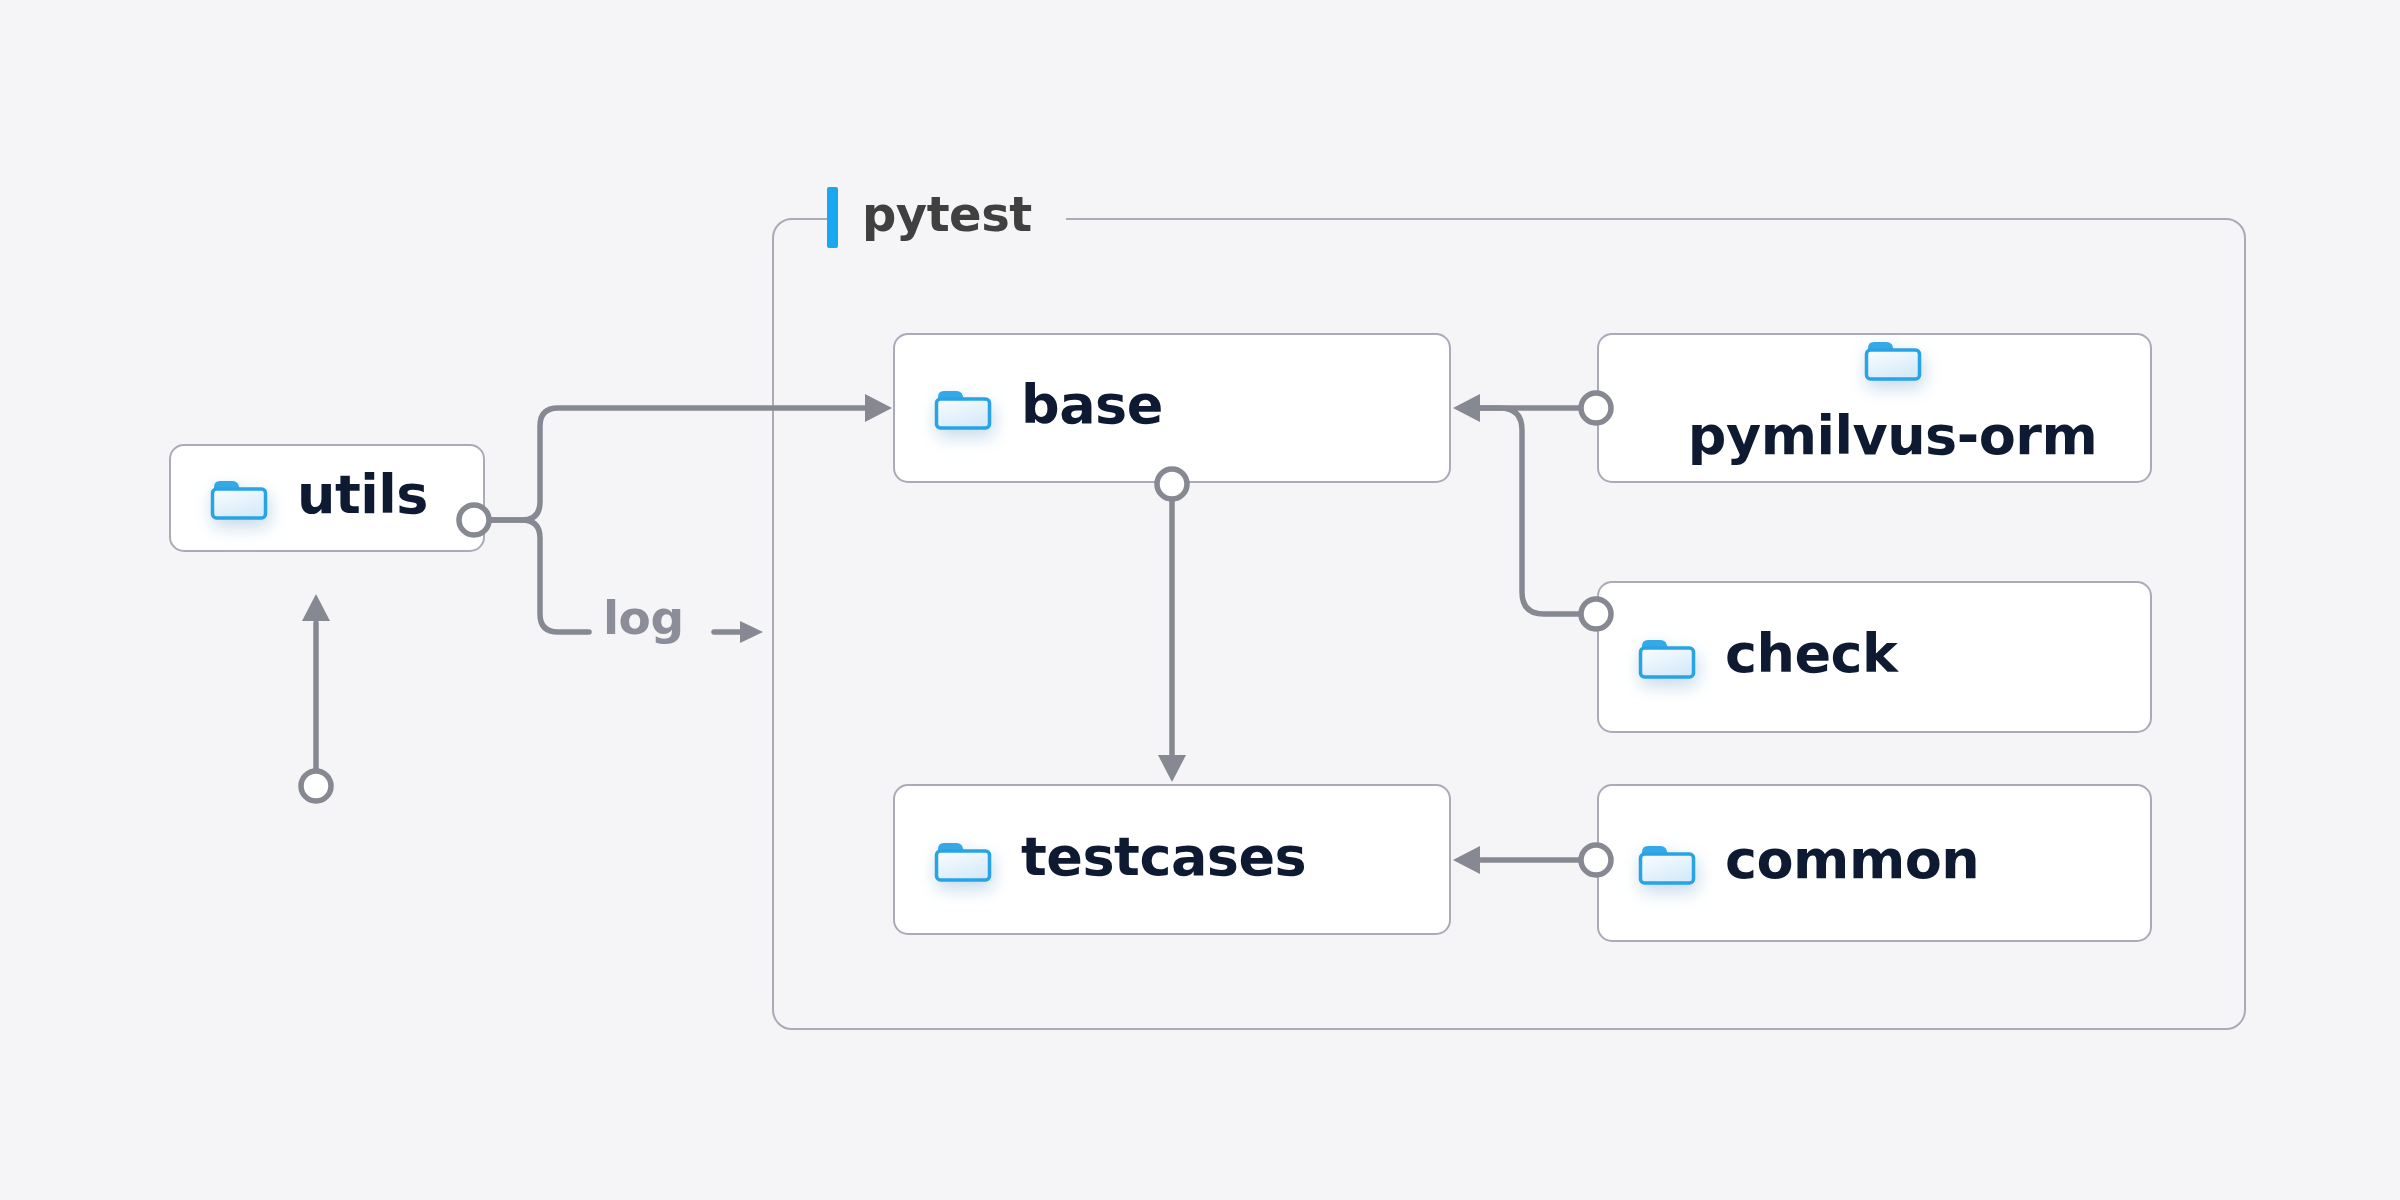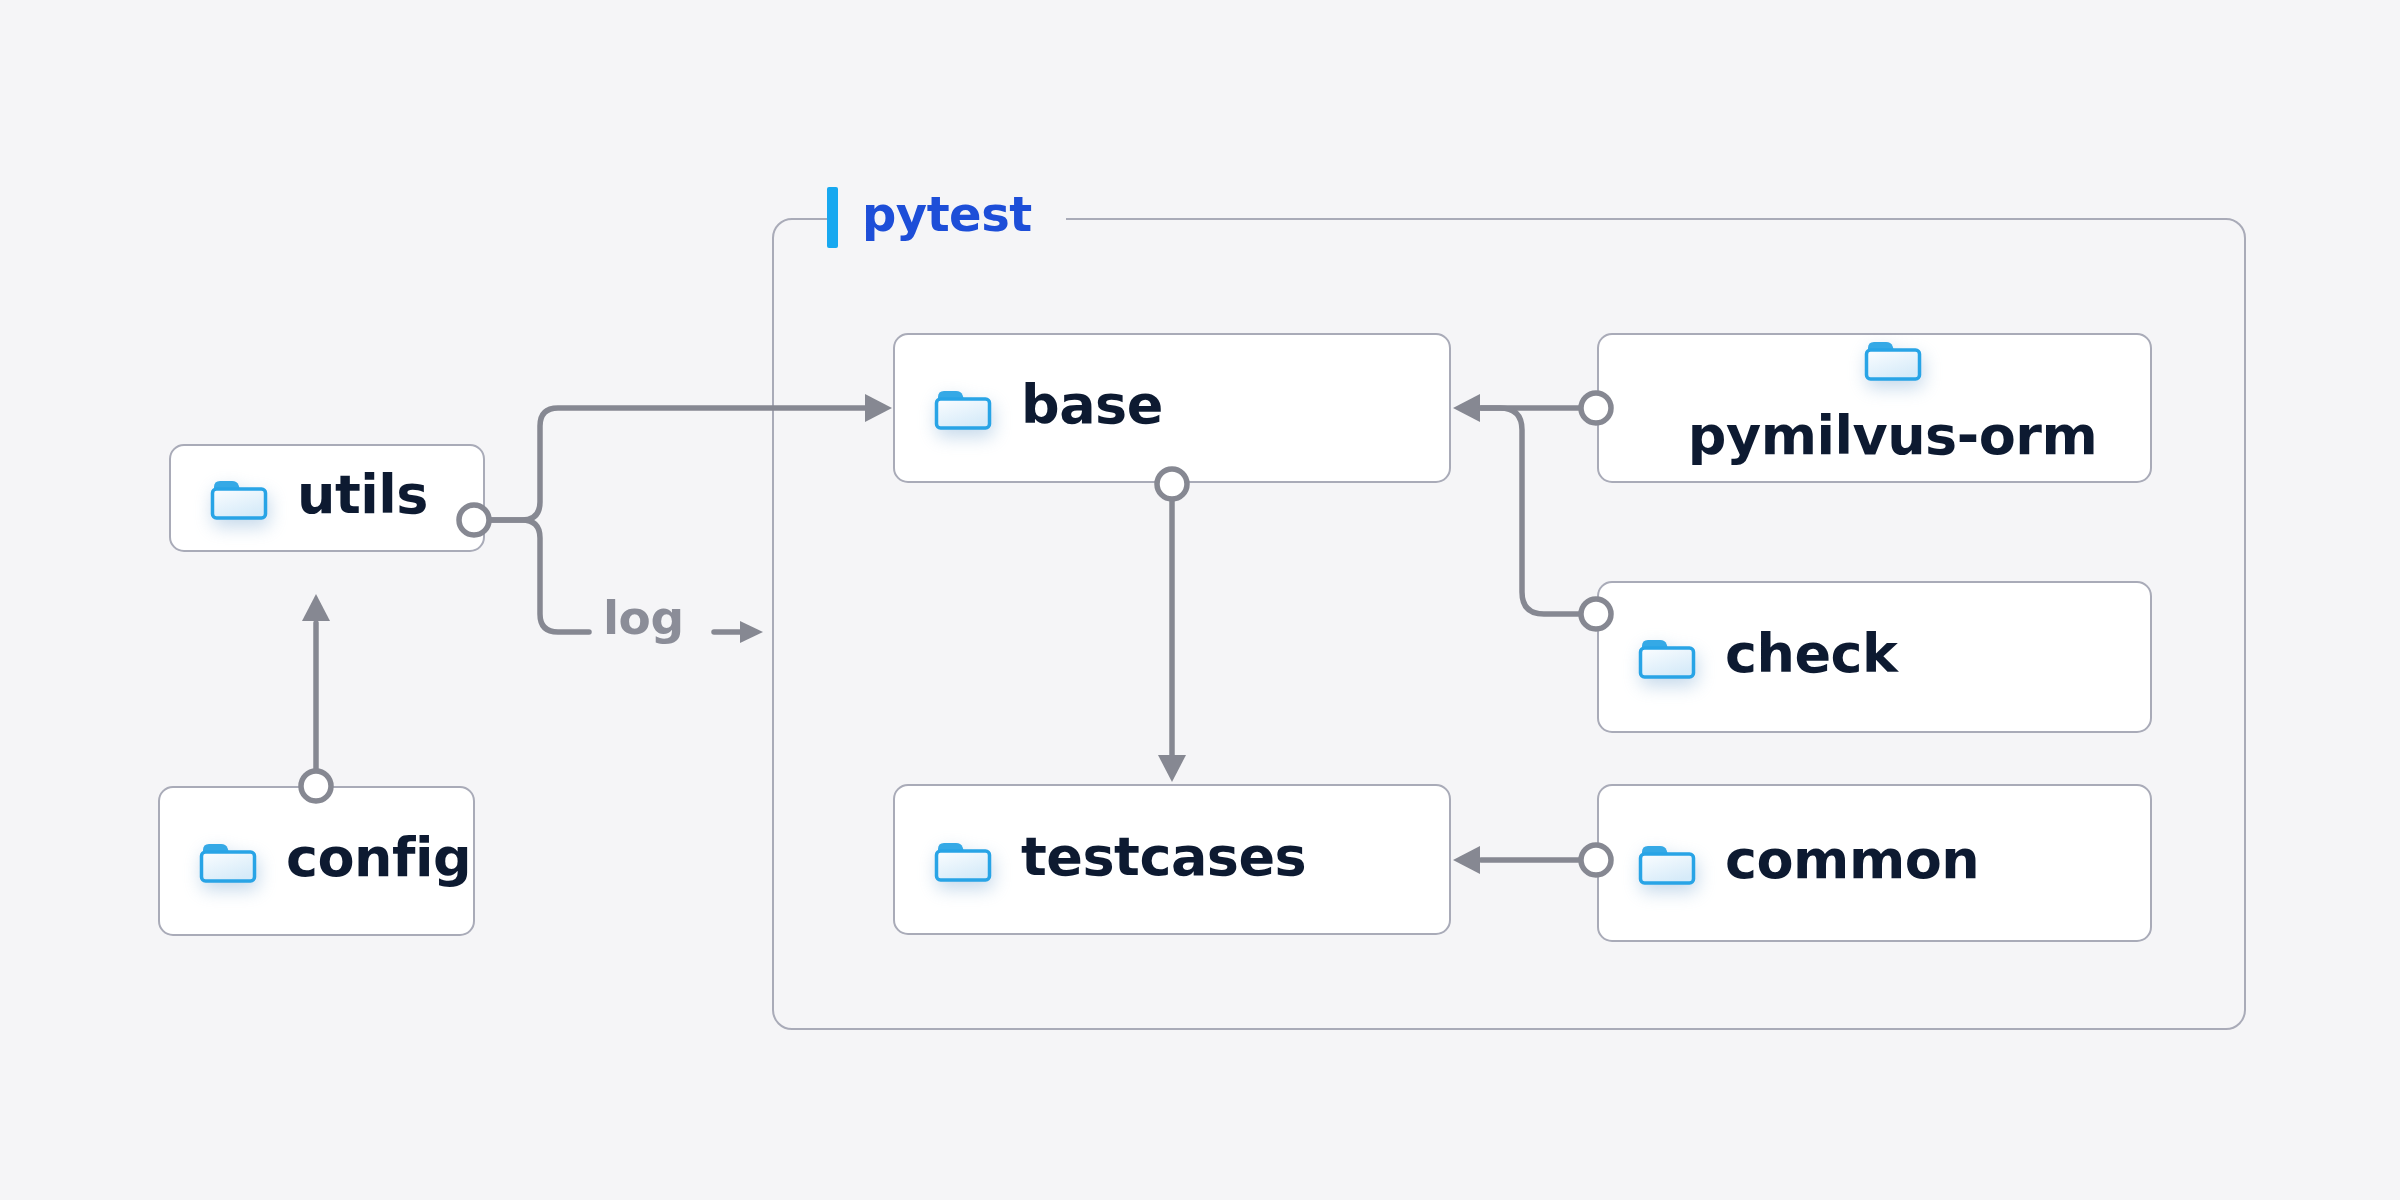--- a/index.html
+++ b/index.html
@@ -40,21 +40,21 @@
   }
   .accent-bar {
     width: 11px; height: 61px;
     background: #17a8f0;
     border-radius: 2px;
   }
   .group-label-text {
     font-size: 48px;
     font-weight: 700;
     letter-spacing: -0.5px;
-    color: #1d4ed8;
+    color: #404040;
     line-height: 1;
     padding-bottom: 6px;
   }
 
   
   .node {
     position: absolute;
     background: #ffffff;
     border: 2.5px solid #a9abb8;
     border-radius: 15px;
@@ -137,27 +137,20 @@
   </div>
 
   <div class="node node-utils">
     <svg class="folder" viewBox="0 0 64 48">
       <path d="M7 18 V13 Q7 7 13 7 H25 Q30 7 31.5 11 L34 18 Z" fill="#35a9e6"></path>
       <rect x="5.5" y="15" width="53" height="29" rx="4" fill="url(#folderGrad)" stroke="#28a4e6" stroke-width="3.5"></rect>
     </svg>
     <span class="node-label">utils</span>
   </div>
 
-  <div class="node node-config">
-    <svg class="folder" viewBox="0 0 64 48">
-      <path d="M7 18 V13 Q7 7 13 7 H25 Q30 7 31.5 11 L34 18 Z" fill="#35a9e6"></path>
-      <rect x="5.5" y="15" width="53" height="29" rx="4" fill="url(#folderGrad)" stroke="#28a4e6" stroke-width="3.5"></rect>
-    </svg>
-    <span class="node-label">config</span>
-  </div>
 
   <div class="node node-base">
     <svg class="folder" viewBox="0 0 64 48">
       <path d="M7 18 V13 Q7 7 13 7 H25 Q30 7 31.5 11 L34 18 Z" fill="#35a9e6"></path>
       <rect x="5.5" y="15" width="53" height="29" rx="4" fill="url(#folderGrad)" stroke="#28a4e6" stroke-width="3.5"></rect>
     </svg>
     <span class="node-label">base</span>
   </div>
 
   <div class="node node-pymilvus">

